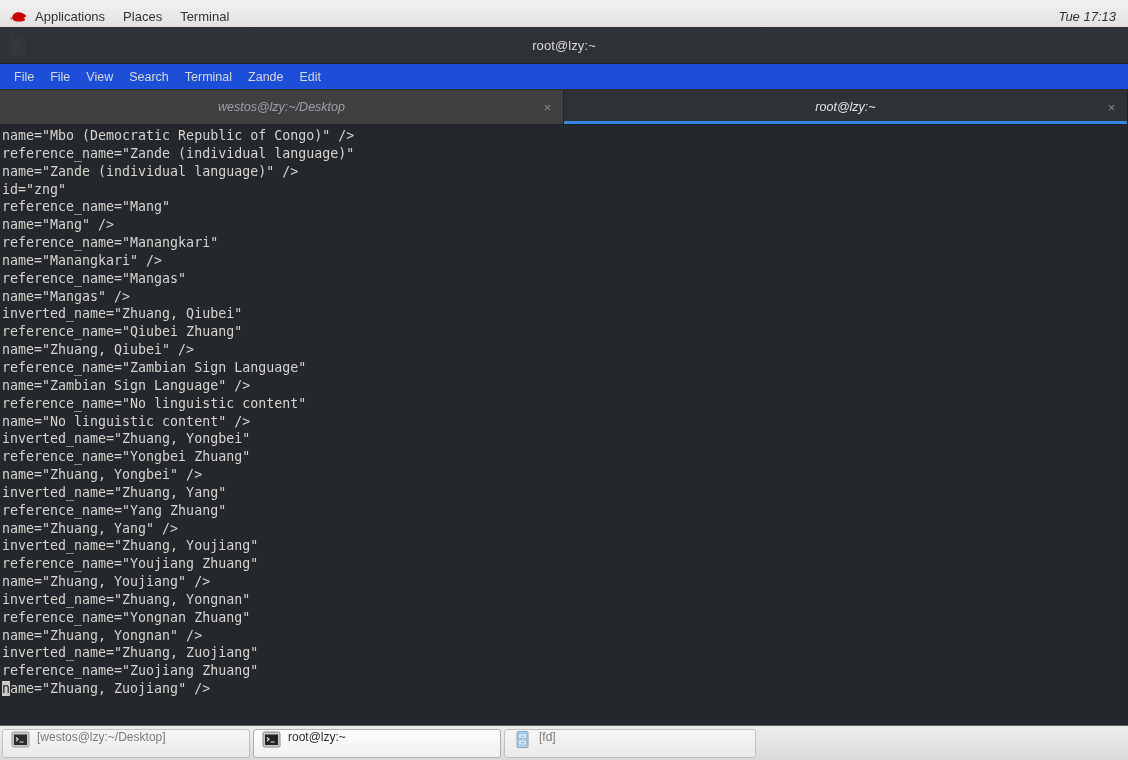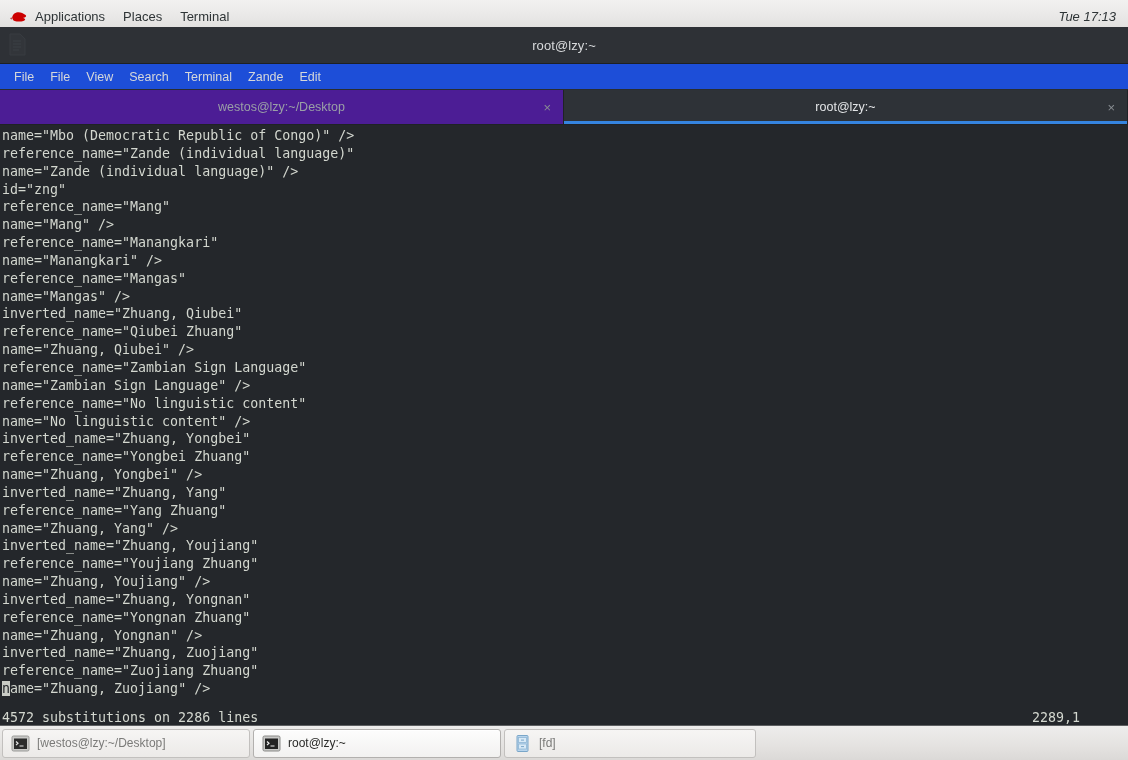--- a/index.html
+++ b/index.html
@@ -97,23 +97,24 @@
   .menubar-item {
     font-size: 12.5px;
     color: #d6d8da;
     padding: 3px 8px;
     cursor: default;
   }
 
   
   .tabbar {
     height: 34px;
-    background: #4c1d95;
+    background: #404040;
     display: flex;
     border-bottom: 1px solid #1f2226;
+    font-style: italic;
   }
   .tab {
     position: relative;
     flex: 1 1 0;
     display: flex;
     align-items: center;
     justify-content: center;
     font-size: 12.5px;
     color: #9aa0a6;
     cursor: default;
@@ -194,21 +195,20 @@
     background: linear-gradient(to bottom, #eeedec 0%, #e4e2e0 60%, #dbd9d7 100%);
     border-top: 1px solid #5d5f61;
     box-sizing: border-box;
     display: flex;
     align-items: center;
     padding: 2px 2px;
   }
   .task-btn {
     height: 29px;
     display: flex;
-    align-items: center;
     padding: 0 8px;
     margin-right: 3px;
     border: 1px solid #c2c0be;
     border-radius: 3px;
     background: linear-gradient(to bottom, #f6f5f4 0%, #eceae8 100%);
     font-size: 12px;
     color: #7a7a78;
     box-sizing: border-box;
     cursor: default;
     overflow: hidden;
@@ -327,25 +327,20 @@
         <div class="term-line">name="Zhuang, Youjiang" /&gt;</div>
         <div class="term-line">inverted_name="Zhuang, Yongnan"</div>
         <div class="term-line">reference_name="Yongnan Zhuang"</div>
         <div class="term-line">name="Zhuang, Yongnan" /&gt;</div>
         <div class="term-line">inverted_name="Zhuang, Zuojiang"</div>
         <div class="term-line">reference_name="Zuojiang Zhuang"</div>
       </div>
 
     <div class="term-line"><span class="cursor-block">n</span><span>ame="Zhuang, Zuojiang" /&gt;</span></div>
 
-    <div class="status-row">
-      <span class="status-left">4572 substitutions on 2286 lines</span>
-      <span class="status-spacer"></span>
-      <span class="status-right">2289,1</span>
-    </div>
   </div>
 </div>
 
 <div class="taskbar">
 
   <div class="task-btn task-w1">
     <span class="task-icon">
       <svg width="19" height="19" viewBox="0 0 19 19">
         <rect x="1" y="2" width="17" height="15" rx="1.5" fill="#c9c9c7" stroke="#9a9a98" stroke-width="1"></rect>
         <rect x="3" y="4.5" width="13" height="10.5" fill="#2b2b2b"></rect>

